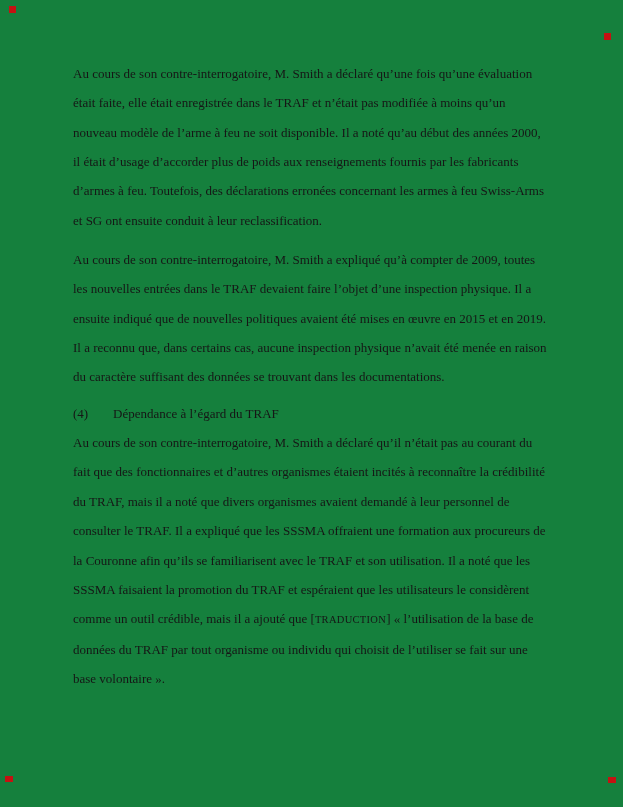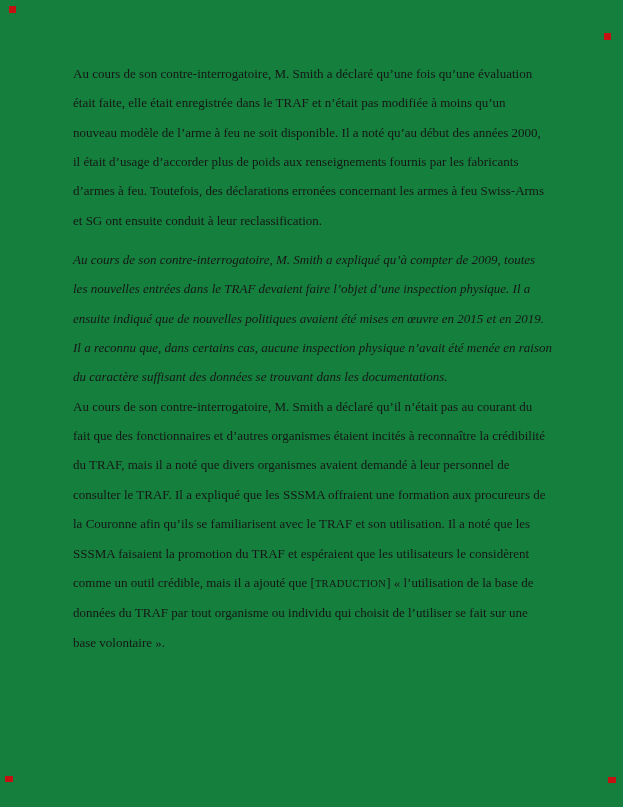--- a/index.html
+++ b/index.html
@@ -26,21 +26,21 @@
     width: 512px;
     font-size: 13px;
     line-height: 29.35px;
     color: #161616;
     text-align: left;
   }
   .para {
     margin: 0;
     white-space: pre-line;
   }
-  .para.p2 { margin-top: 10px; font-style: italic; }
+  .para.p2 { margin-top: 10px; }
   .heading {
     margin: 7px 0 0 0;
     white-space: nowrap;
   }
   .heading-number {
     display: inline-block;
     width: 40px;
   }
   .sc {
     font-size: 10.5px;
@@ -73,20 +73,23 @@
 il était d’usage d’accorder plus de poids aux renseignements fournis par les fabricants
 d’armes à feu. Toutefois, des déclarations erronées concernant les armes à feu Swiss-Arms
 et SG ont ensuite conduit à leur reclassification.</p>
 
     <p class="para p2">Au cours de son contre-interrogatoire, M. Smith a expliqué qu’à compter de 2009, toutes
 les nouvelles entrées dans le TRAF devaient faire l’objet d’une inspection physique. Il a
 ensuite indiqué que de nouvelles politiques avaient été mises en œuvre en 2015 et en 2019.
 Il a reconnu que, dans certains cas, aucune inspection physique n’avait été menée en raison
 du caractère suffisant des données se trouvant dans les documentations.</p>
 
+    <p class="heading">
+      <span class="heading-number">(4)</span><span>Dépendance à l’égard du TRAF</span>
+    </p>
 
     <p class="para p3">Au cours de son contre-interrogatoire, M. Smith a déclaré qu’il n’était pas au courant du
 fait que des fonctionnaires et d’autres organismes étaient incités à reconnaître la crédibilité
 du TRAF, mais il a noté que divers organismes avaient demandé à leur personnel de
 consulter le TRAF. Il a expliqué que les SSSMA offraient une formation aux procureurs de
 la Couronne afin qu’ils se familiarisent avec le TRAF et son utilisation. Il a noté que les
 SSSMA faisaient la promotion du TRAF et espéraient que les utilisateurs le considèrent
 comme un outil crédible, mais il a ajouté que [<span class="sc">TRADUCTION</span>] « l’utilisation de la base de
 données du TRAF par tout organisme ou individu qui choisit de l’utiliser se fait sur une
 base volontaire ».</p>

